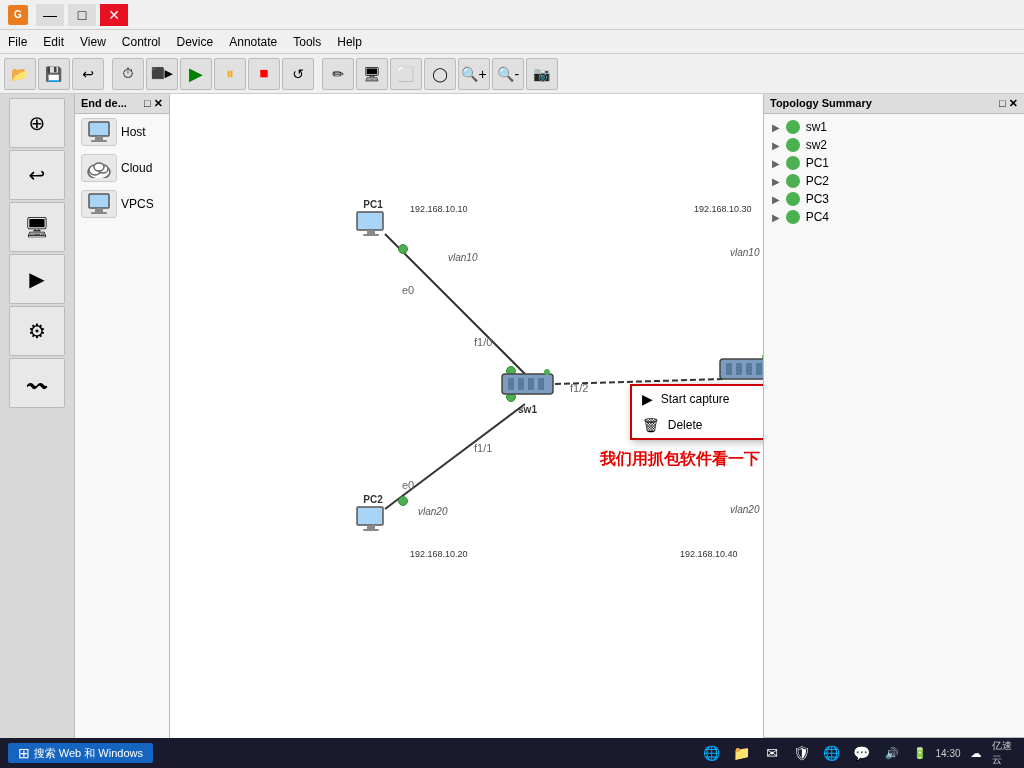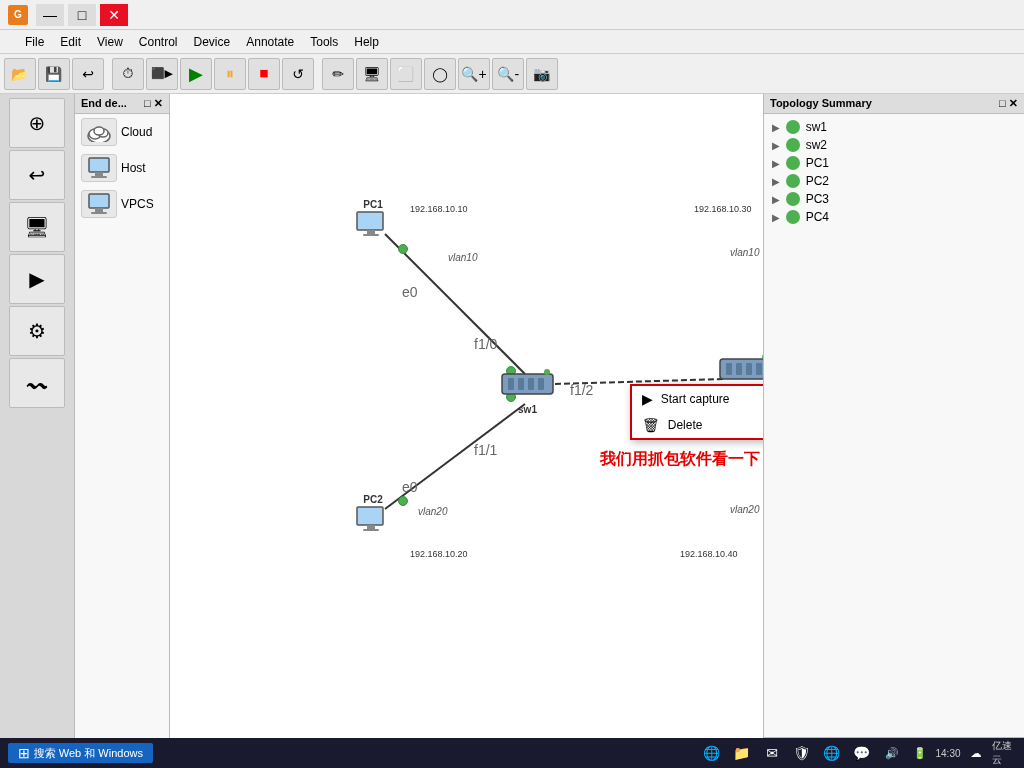--- a/index.html
+++ b/index.html
@@ -7,21 +7,21 @@
 
     
     #titlebar { height: 30px; background: #f0f0f0; display: flex; align-items: center; padding: 0 8px; border-bottom: 1px solid #ccc; }
     #titlebar .icon { width: 20px; height: 20px; background: #e87c1e; border-radius: 2px; margin-right: 8px; display: flex; align-items: center; justify-content: center; font-size: 10px; color: white; font-weight: bold; }
     #titlebar .title { flex: 1; font-size: 12px; color: #333; }
     #titlebar .win-btns { display: flex; gap: 4px; }
     #titlebar .win-btn { width: 28px; height: 22px; background: #ddd; border: none; cursor: pointer; font-size: 14px; display: flex; align-items: center; justify-content: center; }
     #titlebar .win-btn.close { background: #e81123; color: white; }
 
     
-    #menubar { height: 24px; background: #f0f0f0; display: flex; align-items: center; padding: 0 17px; border-bottom: 1px solid #ccc; }
+    #menubar { height: 24px; background: #f0f0f0; display: flex; align-items: center; padding: 0 0; border-bottom: 1px solid #ccc; }
     #menubar span { padding: 2px 8px; cursor: pointer; font-size: 12px; }
 
     
     #toolbar { height: 40px; background: #f0f0f0; display: flex; align-items: center; padding: 0 4px; border-bottom: 1px solid #ccc; gap: 2px; }
     .tb-btn { width: 32px; height: 32px; background: #e0e0e0; border: 1px solid #bbb; cursor: pointer; display: flex; align-items: center; justify-content: center; font-size: 14px; border-radius: 2px; }
     .tb-sep { width: 4px; }
 
     
     #main { display: flex; height: calc(768px - 30px - 24px - 40px - 30px); }
 
@@ -62,21 +62,21 @@
     #taskbar .taskbar-icons { display: flex; gap: 6px; margin-left: auto; align-items: center; }
     #taskbar .tbi { width: 24px; height: 24px; display: flex; align-items: center; justify-content: center; font-size: 14px; cursor: pointer; color: white; }
 
     
     .node-pc { position: absolute; display: flex; flex-direction: column; align-items: center; }
     .node-pc .pc-label { font-size: 10px; font-weight: bold; color: #333; }
     .node-switch { position: absolute; display: flex; flex-direction: column; align-items: center; }
     .node-switch .sw-label { font-size: 10px; font-weight: bold; color: #333; }
     .net-label { position: absolute; font-size: 10px; color: #555; font-style: italic; }
     .ip-label { position: absolute; font-size: 9px; color: #333; }
-    .if-label { position: absolute; font-size: 14px; color: #666; }
+    .if-label { position: absolute; font-size: 11px; color: #666; }
     .green-dot { position: absolute; width: 10px; height: 10px; background: #4caf50; border-radius: 50%; border: 1px solid #388e3c; }
 
     
     #context-menu { position: absolute; top: 290px; left: 460px; background: white; border: 2px solid #cc0000; box-shadow: 2px 2px 8px rgba(0,0,0,0.3); z-index: 100; width: 160px; }
     .ctx-item { display: flex; align-items: center; padding: 5px 10px; cursor: pointer; gap: 8px; font-size: 12px; }
     .ctx-icon { font-size: 14px; }
 
     
     .cn-annotation { position: absolute; top: 355px; left: 430px; font-size: 16px; color: #e60000; font-weight: bold; z-index: 50; }
 
@@ -138,38 +138,38 @@
     <div class="sidebar-tool" title="Links">〰</div>
   </div>
 
   <div id="device-panel">
     <div id="device-panel-header">
       <span>End de...</span>
       <span>□ ✕</span>
     </div>
     <div class="device-item">
       <div style="width:36px;height:28px;background:#e8e8e8;border:1px solid #ccc;border-radius:3px;display:flex;align-items:center;justify-content:center;">
+        <svg width="28" height="24" viewBox="0 0 28 24">
+            <rect x="4" y="2" width="20" height="14" rx="1" fill="#aad4f5" stroke="#555" stroke-width="1.5"></rect>
+            <rect x="10" y="16" width="8" height="4" fill="#888"></rect>
+            <rect x="6" y="20" width="16" height="2" rx="1" fill="#888"></rect>
+          </svg>
+      </div>
+      <span>Host</span>
+    </div>
+    <div class="device-item">
+      <div style="width:36px;height:28px;background:#e8e8e8;border:1px solid #ccc;border-radius:3px;display:flex;align-items:center;justify-content:center;">
         <svg width="28" height="20" viewBox="0 0 28 20">
             <ellipse cx="14" cy="14" rx="11" ry="7" fill="#fff" stroke="#666" stroke-width="1.5"></ellipse>
             <ellipse cx="10" cy="12" rx="6" ry="5" fill="#fff" stroke="#666" stroke-width="1.5"></ellipse>
             <ellipse cx="18" cy="11" rx="5" ry="4" fill="#fff" stroke="#666" stroke-width="1.5"></ellipse>
             <ellipse cx="14" cy="9" rx="5" ry="4" fill="#fff" stroke="#666" stroke-width="1.5"></ellipse>
           </svg>
       </div>
       <span>Cloud</span>
-    </div>
-    <div class="device-item">
-      <div style="width:36px;height:28px;background:#e8e8e8;border:1px solid #ccc;border-radius:3px;display:flex;align-items:center;justify-content:center;">
-        <svg width="28" height="24" viewBox="0 0 28 24">
-            <rect x="4" y="2" width="20" height="14" rx="1" fill="#aad4f5" stroke="#555" stroke-width="1.5"></rect>
-            <rect x="10" y="16" width="8" height="4" fill="#888"></rect>
-            <rect x="6" y="20" width="16" height="2" rx="1" fill="#888"></rect>
-          </svg>
-      </div>
-      <span>Host</span>
     </div>
     <div class="device-item">
       <div style="width:36px;height:28px;background:#e8e8e8;border:1px solid #ccc;border-radius:3px;display:flex;align-items:center;justify-content:center;">
         <svg width="28" height="24" viewBox="0 0 28 24">
             <rect x="4" y="2" width="20" height="14" rx="1" fill="#aad4f5" stroke="#555" stroke-width="1.5"></rect>
             <rect x="10" y="16" width="8" height="4" fill="#888"></rect>
             <rect x="6" y="20" width="16" height="2" rx="1" fill="#888"></rect>
           </svg>
       </div>
       <span>VPCS</span>

